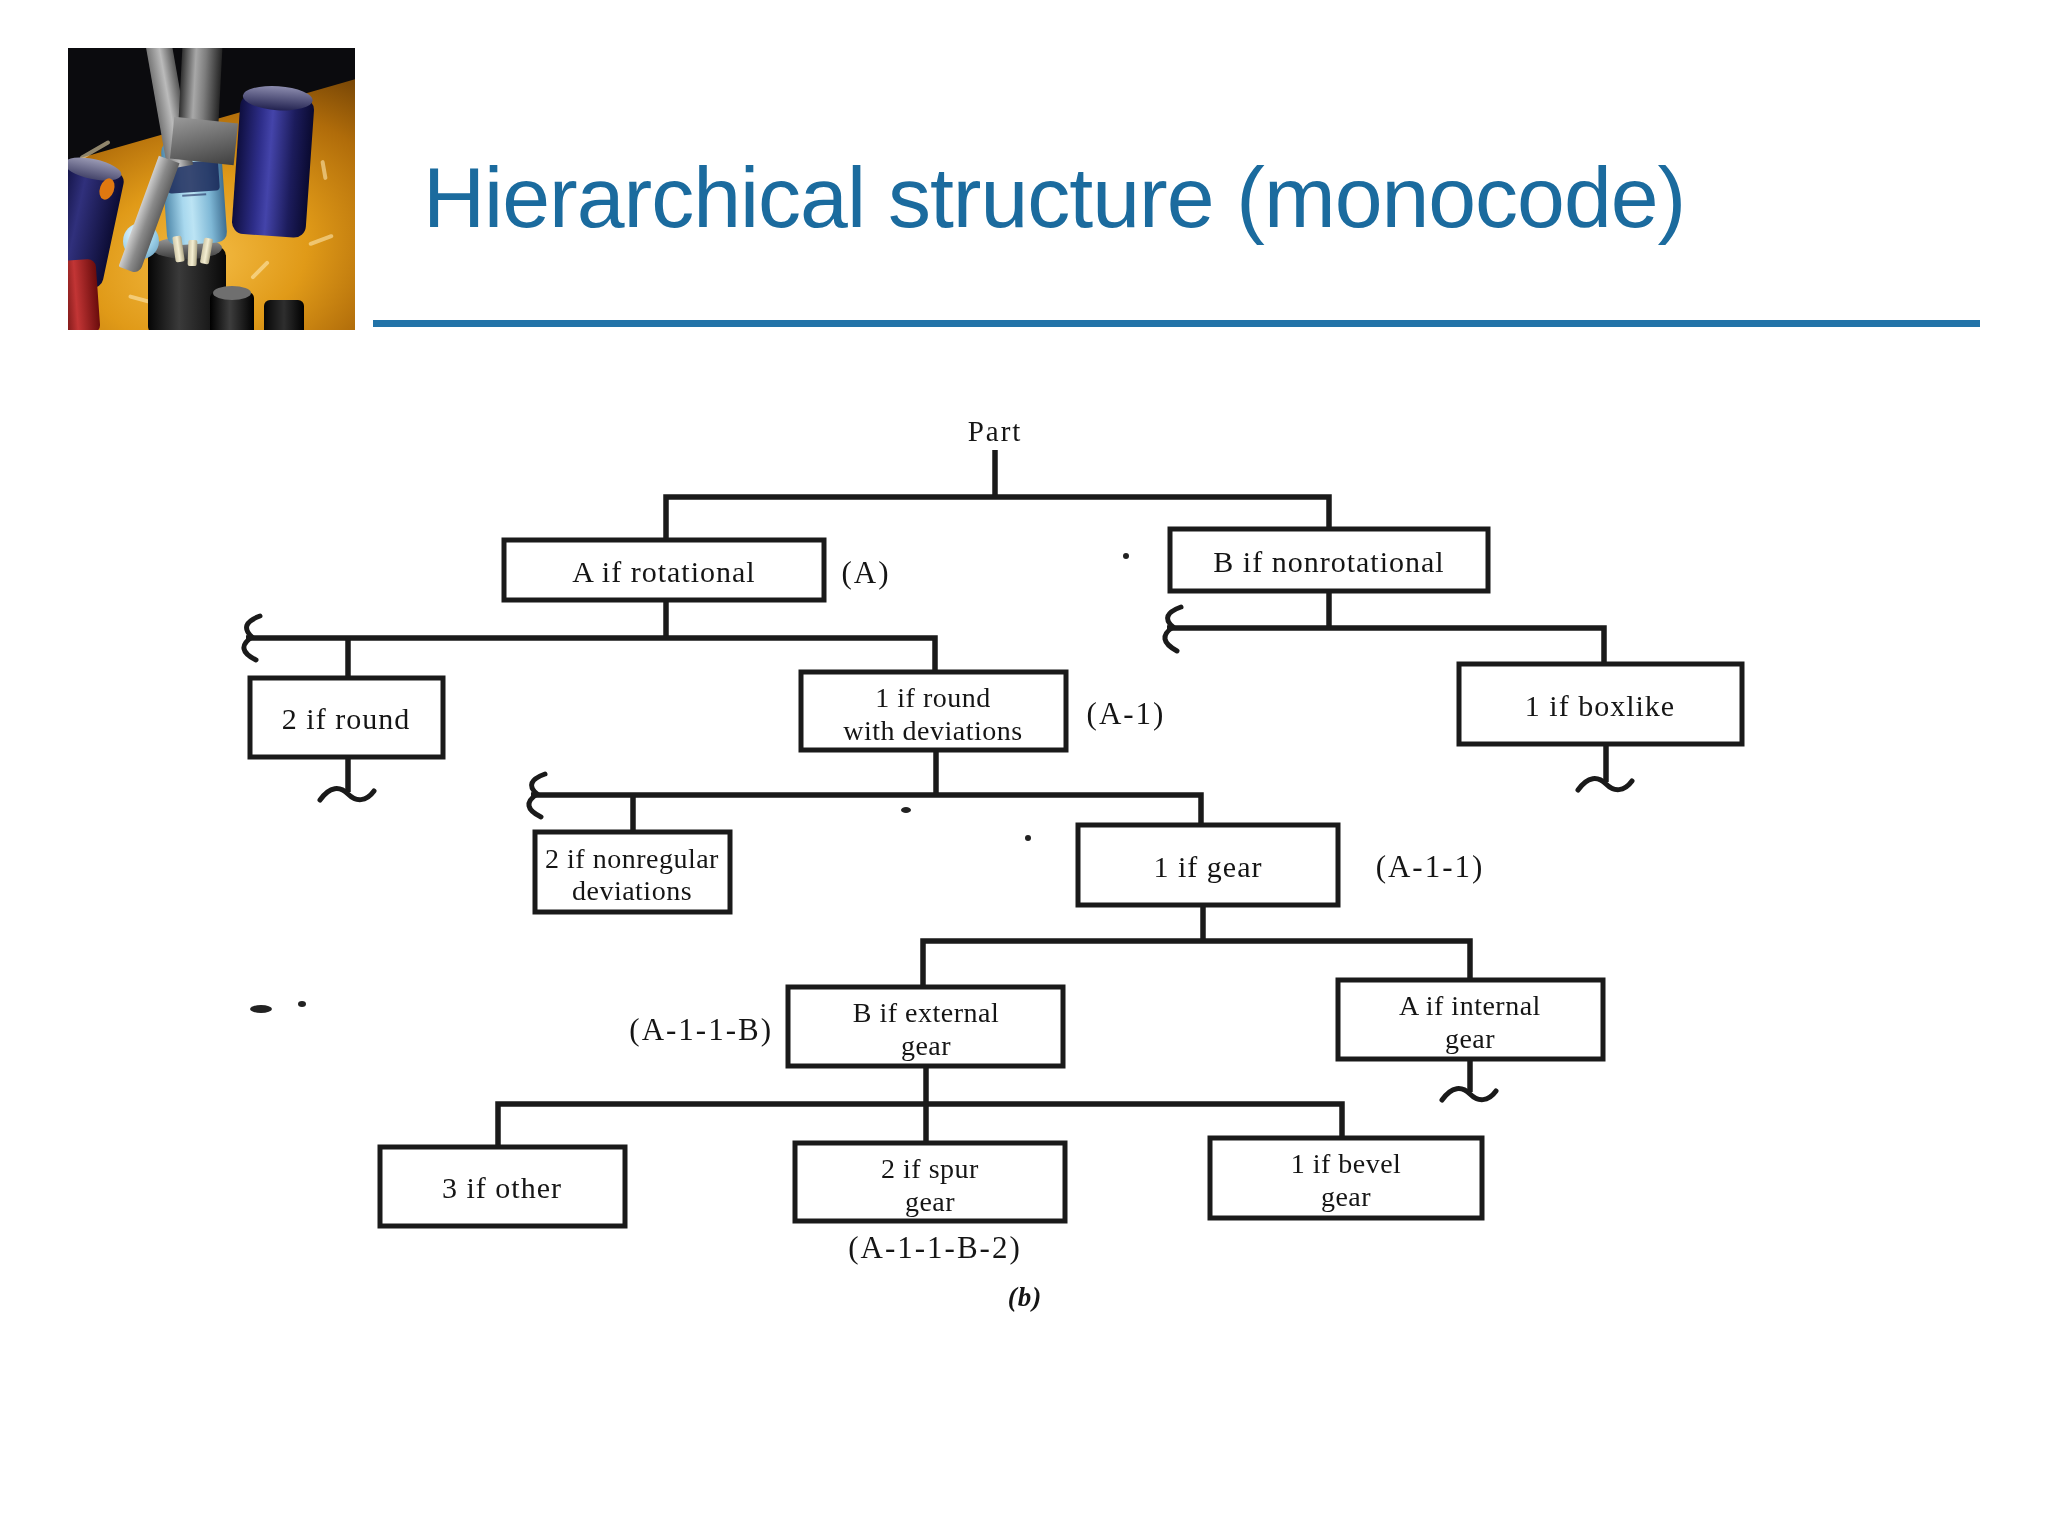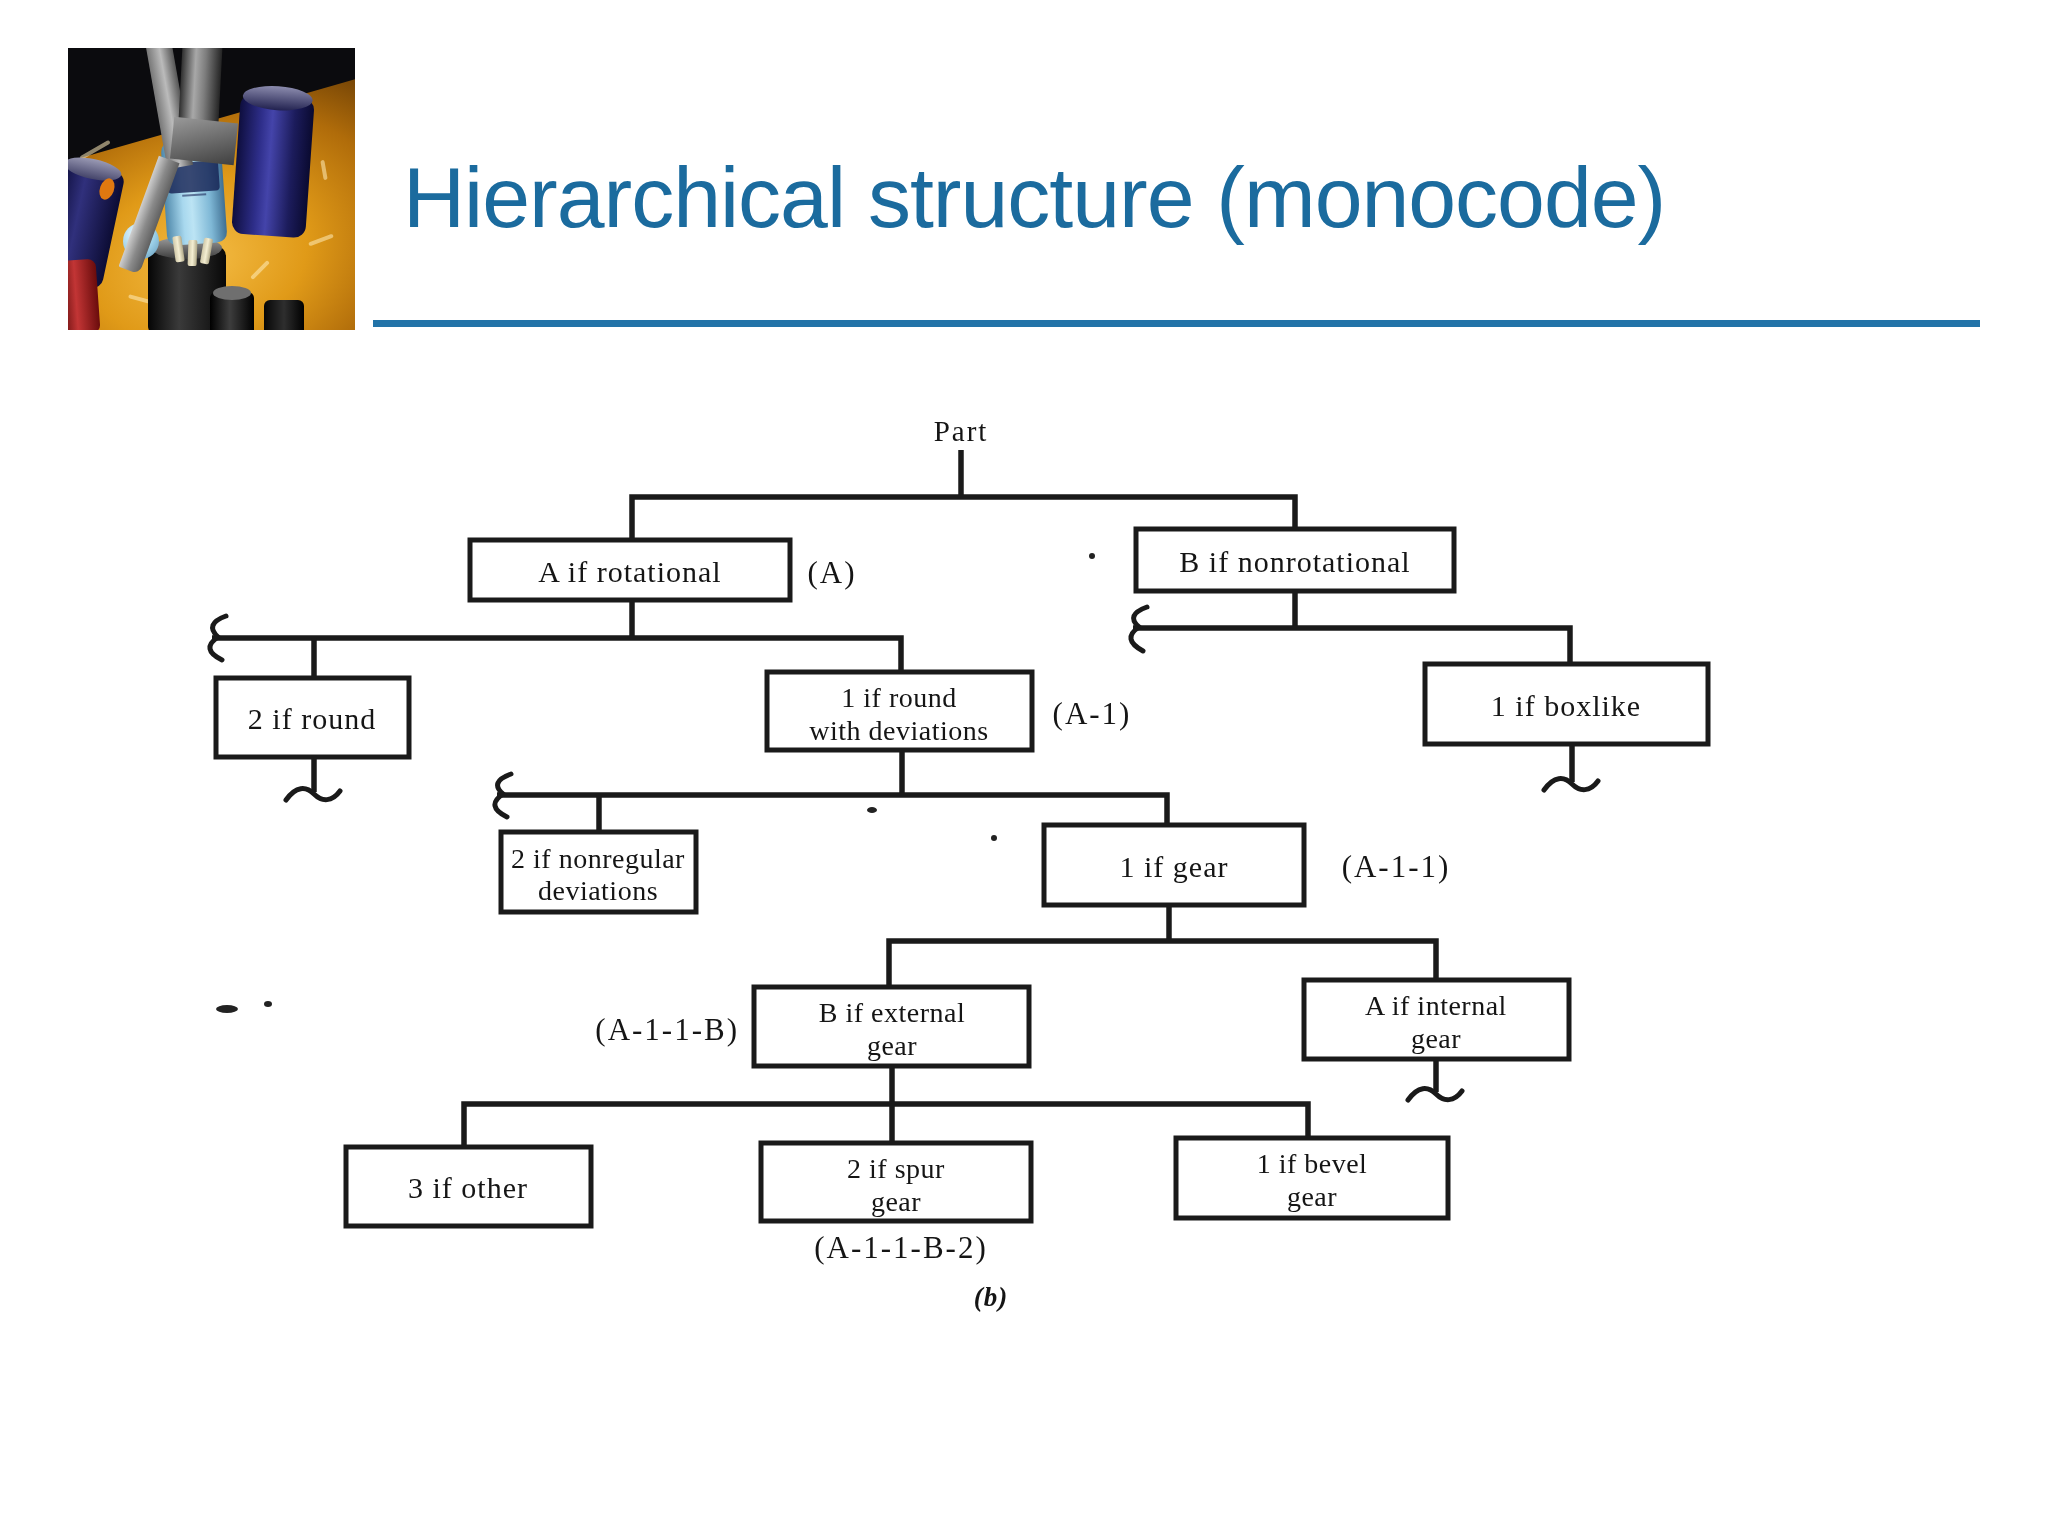--- a/index.html
+++ b/index.html
@@ -1,20 +1,20 @@
 <!DOCTYPE html>
 <html><head>
 <meta charset="utf-8">
 <style>
   html,body{margin:0;padding:0;background:#ffffff;}
   .slide{position:relative;width:2048px;height:1536px;background:#ffffff;overflow:hidden;
          font-family:"Liberation Serif", serif;color:#1a1a1a;}
 
   
-  .title{position:absolute;left:403px;top:148px;font-family:"Liberation Sans", sans-serif;
+  .title{position:absolute;left:423px;top:148px;font-family:"Liberation Sans", sans-serif;
          font-size:86px;font-weight:400;letter-spacing:-1px;white-space:nowrap;}
   .rule{position:absolute;left:373px;top:320px;width:1607px;height:7px;}
 
   
   .photo{position:absolute;left:68px;top:48px;width:287px;height:282px;overflow:hidden;
          background:#0b0b0e;}
   .photo *{position:absolute;}
   .board{left:-45px;top:75px;width:400px;height:290px;transform:rotate(-16deg);
          background:radial-gradient(ellipse at 45% 45%, #f4bc45 0%, #e09a18 35%, #b06c0a 65%, #7a4806 85%);}
   .trace{background:rgba(255,236,185,.55);border-radius:2px;height:4px;}
@@ -58,21 +58,21 @@
   .tool-arm{left:88px;top:-10px;width:26px;height:130px;transform:rotate(-10deg);
          background:linear-gradient(90deg,#777,#bbb 50%,#555);}
   .tool-shaft{left:112px;top:-6px;width:40px;height:102px;transform:rotate(3deg);
          background:linear-gradient(90deg,#2f2f2f,#a8a8a8 35%,#7d7d7d 60%,#242424);}
   .tool-head{left:104px;top:72px;width:64px;height:42px;transform:rotate(6deg);
          background:linear-gradient(160deg,#9a9a9a,#3f3f3f);}
   .tool-blade{left:70px;top:108px;width:22px;height:118px;transform:rotate(20deg);border-radius:0 0 8px 2px;
          background:linear-gradient(90deg,#cfcfcf,#8a8a8a 50%,#5f5f5f);}
 
   
-  .diagram{position:absolute;left:134px;top:400px;width:1650px;height:960px;}
+  .diagram{position:absolute;left:168px;top:400px;width:1650px;height:960px;}
   .diagram svg{width:100%;height:100%;}
   .node rect{fill:#ffffff;stroke:#1a1a1a;stroke-width:5;}
   .edge{fill:none;stroke:#1a1a1a;stroke-width:5.5;}
   .squig{fill:none;stroke:#1a1a1a;stroke-width:5;stroke-linecap:round;}
   text{fill:#151515;font-family:"Liberation Serif", serif;font-size:30px;letter-spacing:1px;}
   text.small{font-size:28px;letter-spacing:0.5px;}
   text.code{font-size:31px;letter-spacing:2px;}
   text.root{font-size:29px;letter-spacing:2px;}
   text.caption{font-size:27px;font-weight:bold;font-style:italic;}
   .speck{fill:#222;}

